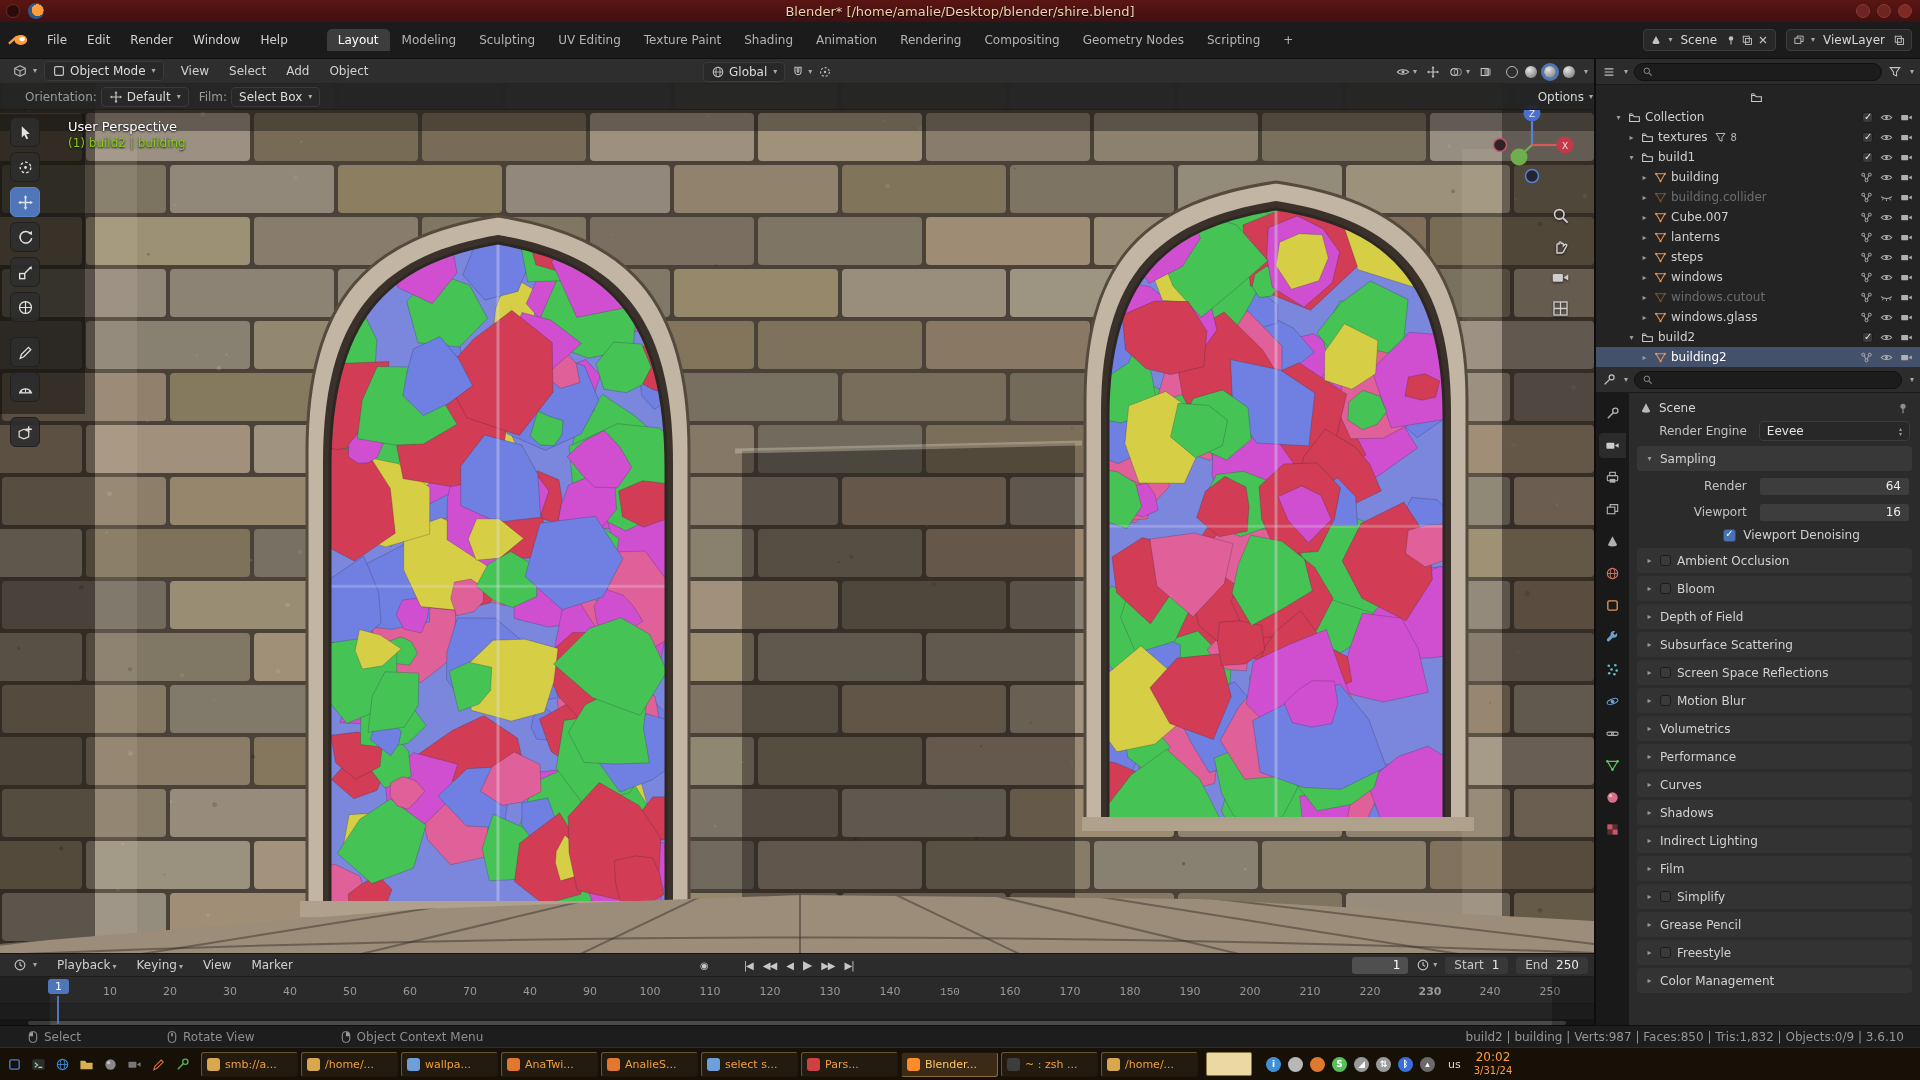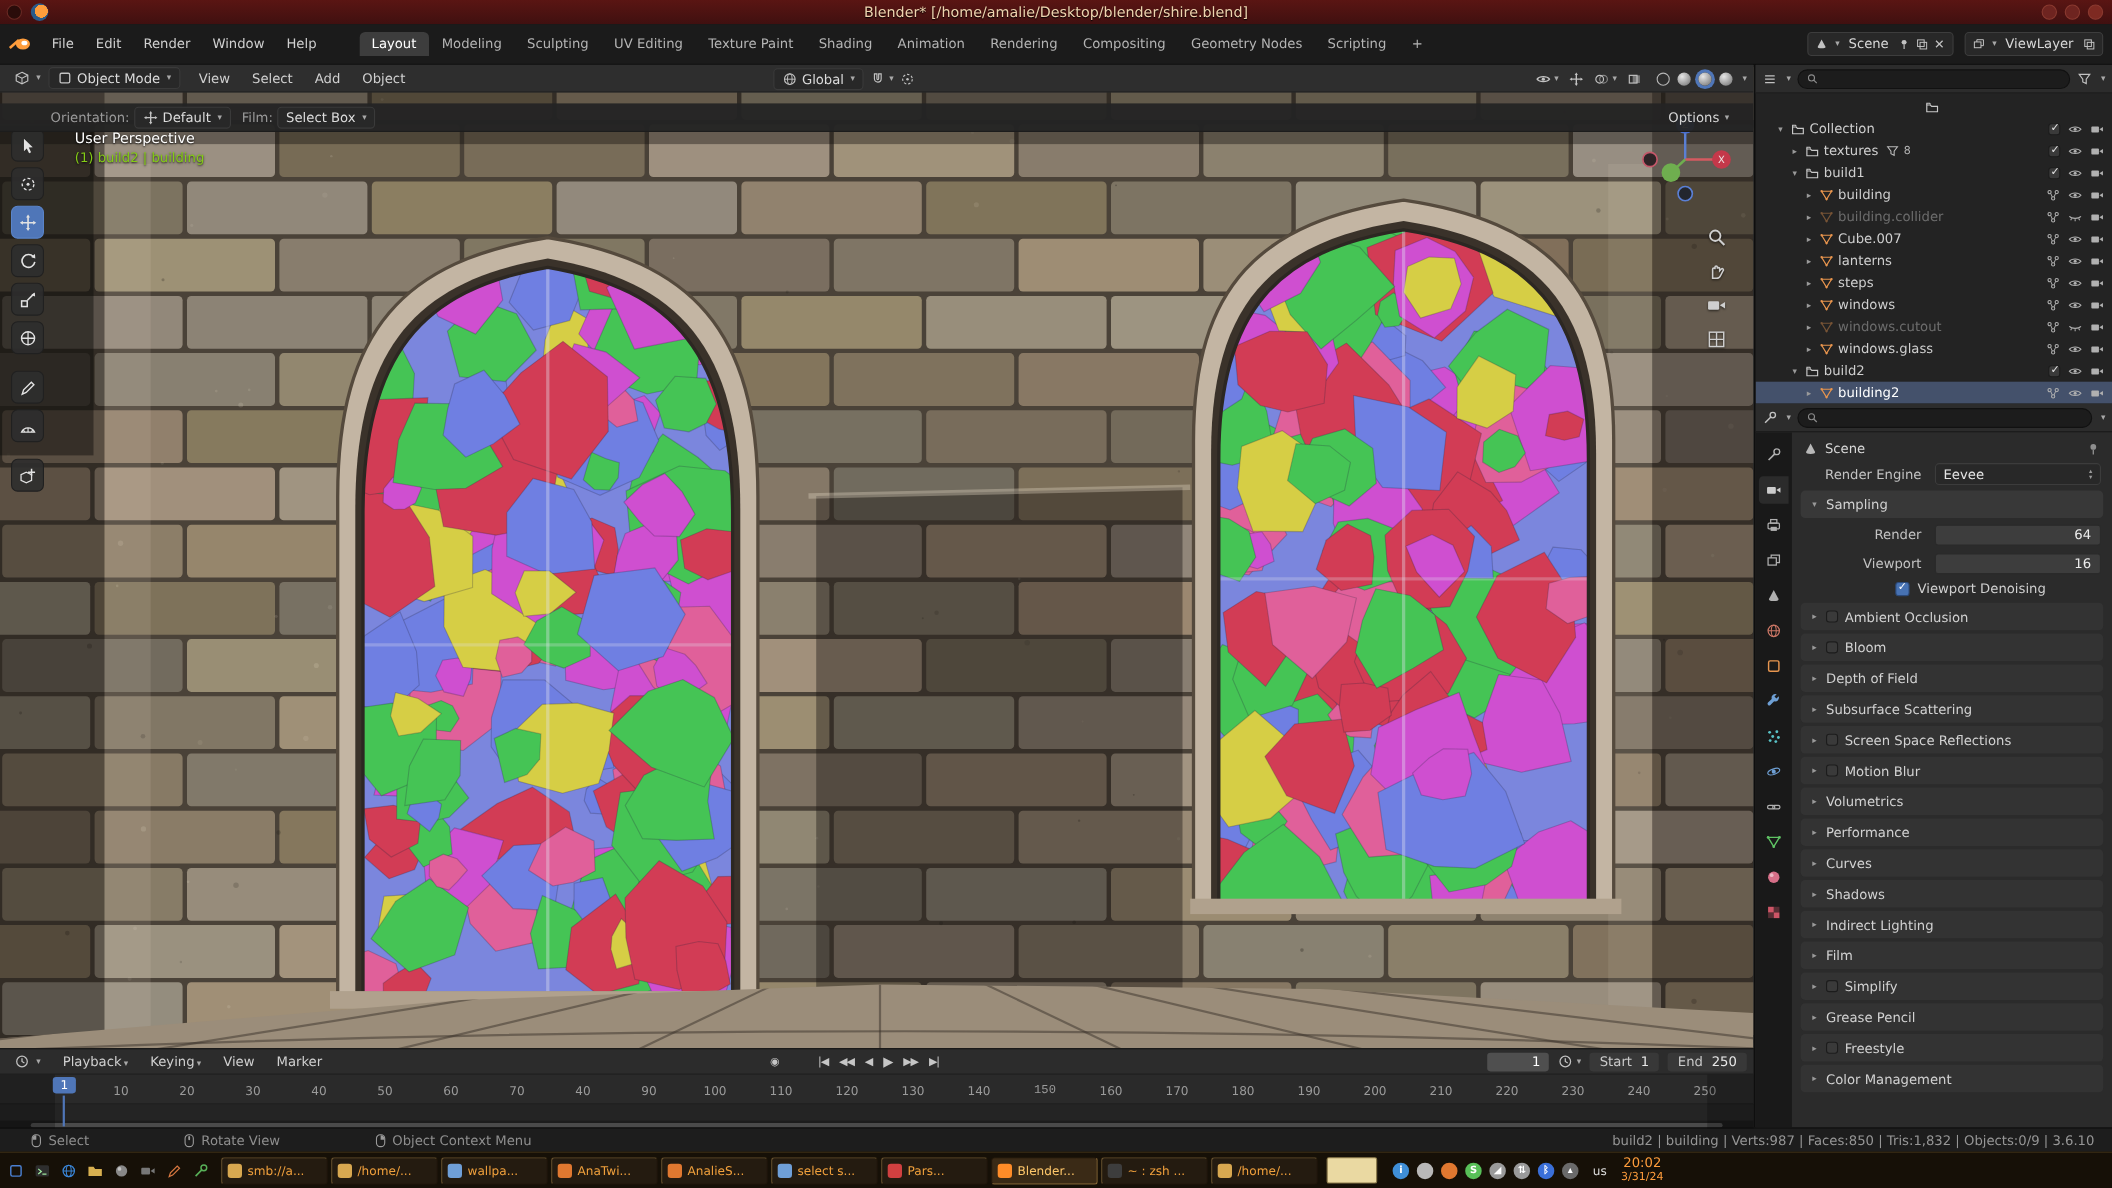--- a/index.html
+++ b/index.html
@@ -34,22 +34,22 @@
 .mb-widget .icn{width:12px;height:12px}
 
 #workarea{position:absolute;left:0;top:59px;width:1920px;height:966px;display:flex}
 #left-col{width:1594px;height:966px;position:relative}
 #rightpanel{width:326px;height:966px;border-left:2px solid #0e0e0e;display:flex;flex-direction:column}
 
 #viewport{position:relative;width:1594px;height:894px;overflow:hidden;background:#555}
 #scene-svg{position:absolute;left:0;top:0;z-index:0}
 #vp-header{position:absolute;left:0;top:0;width:100%;height:25px;background:#2e2e2e;z-index:3;
   display:flex;align-items:center;padding:0 6px;border-bottom:1px solid #232323}
-#vp-subheader{position:absolute;left:0;top:35px;width:100%;height:26px;background:rgba(36,36,36,.95);
-  z-index:3;display:flex;align-items:center;padding:0 22px;border-bottom:1px solid #1c1c1c}
+#vp-subheader{position:absolute;left:0;top:25px;width:100%;height:26px;background:rgba(36,36,36,.95);
+  z-index:3;display:flex;align-items:center;padding:0 1px;border-bottom:1px solid #1c1c1c}
 .hbtn{display:flex;align-items:center;gap:4px;padding:2px 7px;border-radius:4px;white-space:nowrap;color:#dcdcdc}
 .hbtn.widget{background:#282828;border:1px solid #3a3a3a;height:20px}
 .hlabel{color:#9a9a9a;margin:0 4px 0 10px}
 .vph-center{position:absolute;left:703px;top:0;height:25px;display:flex;align-items:center;gap:6px}
 .vph-right{position:absolute;right:6px;top:0;height:25px;display:flex;align-items:center;gap:9px}
 .hicn{display:flex;align-items:center;gap:1px}
 .shading-group{display:flex;align-items:center;gap:7px;margin-left:4px}
 .sph{width:12px;height:12px;border-radius:50%;background:radial-gradient(circle at 35% 30%,#e6e6e6,#6b6b6b)}
 .sph.wire{background:none;border:1.5px solid #b5b5b5}
 .sph.active{box-shadow:0 0 0 3px #4f76b8}
@@ -1279,21 +1279,21 @@
             <span class="tick" style="left: 830px;">130</span>
             <span class="tick" style="left: 890px;">140</span>
             <span class="tick" style="left: 950px; font-family: Liberation Mono, monospace;">150</span>
             <span class="tick" style="left: 1010px;">160</span>
             <span class="tick" style="left: 1070px;">170</span>
             <span class="tick" style="left: 1130px;">180</span>
             <span class="tick" style="left: 1190px;">190</span>
             <span class="tick" style="left: 1250px;">200</span>
             <span class="tick" style="left: 1310px;">210</span>
             <span class="tick" style="left: 1370px;">220</span>
-            <span class="tick" style="left: 1430px;">230</span>
+            <span class="tick" style="left: 1430px; font-weight: bold;">230</span>
             <span class="tick" style="left: 1490px;">240</span>
             <span class="tick" style="left: 1550px;">250</span>
             <div class="tl-out" style="left: 0px; width: 50px;"></div>
             <div class="tl-out" style="left: 1552px; width: 42px;"></div>
           </div>
         <div class="tl-track"></div>
         <div class="tl-scroll">
           <div class="tl-scrollbar"></div>
         </div>
         <div id="tl-playhead">

